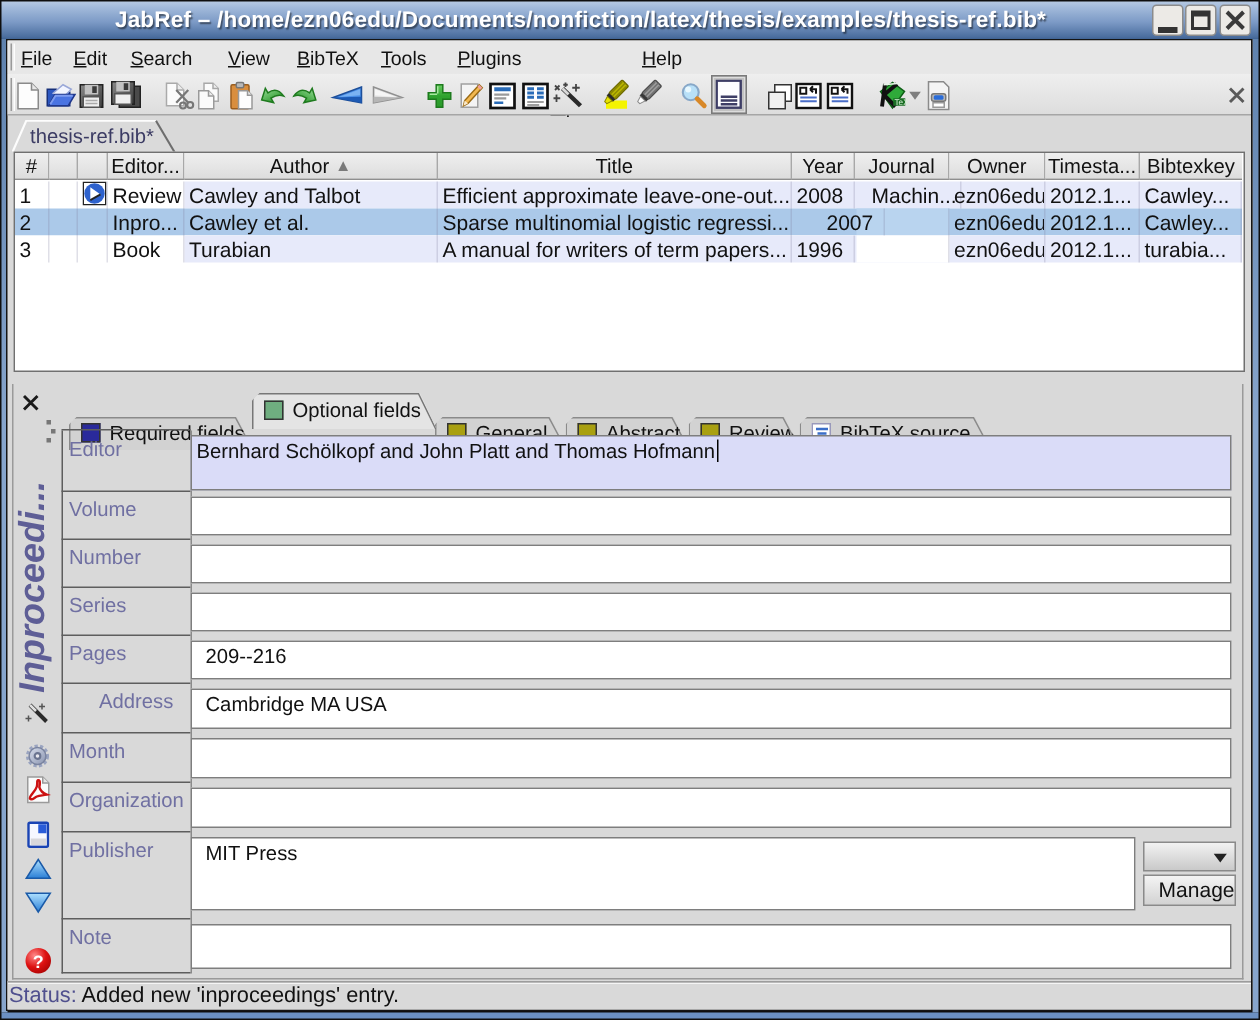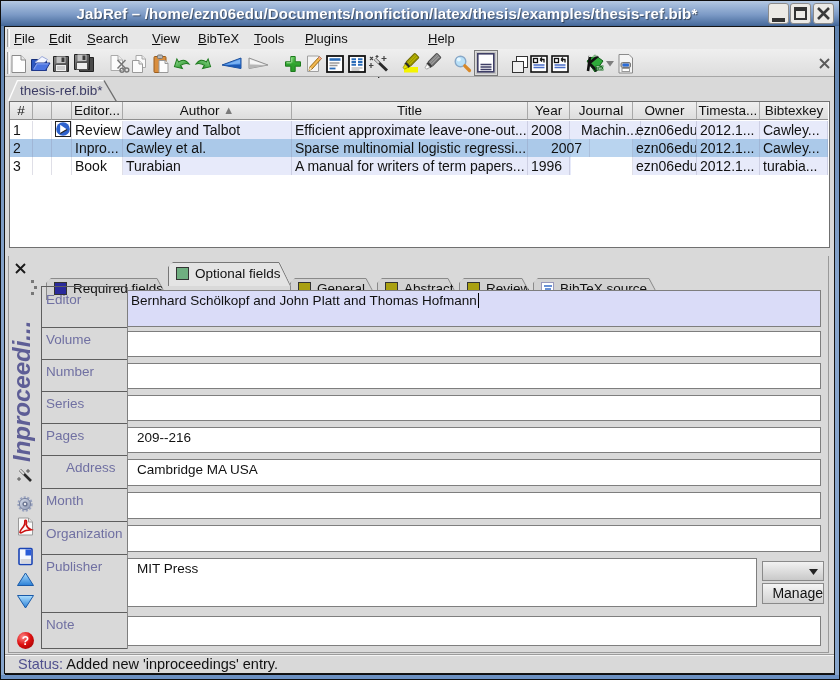--- a/index.html
+++ b/index.html
@@ -506,13 +506,13 @@
 
  <div class="abs" style="left:762px; top:561px; width:62px; height:20px; background:linear-gradient(#f2f2f2,#c9c9c9); border:1px solid #8a8a8a;">
    <svg class="abs" style="right:4px; top:7px;" width="10" height="7">
         <path d="M0 0 h9 L4.5 6 Z" fill="#222"></path>
       </svg>
  </div>
  <div class="abs" style="left:762px; top:583px; width:62px; height:21px; background:linear-gradient(#f4f4f4,#d2d2d2); border:1px solid #8a8a8a; font-size:14px; color:#111; text-align:right; line-height:19px;">Manage</div>
 </div>
 
 <div class="abs" style="left:5px; top:654px; width:829px; height:19px; background:#d9d9d9; border-top:1px solid #9c9c9c; box-shadow:inset 0 1px 0 #f5f5f5;"></div>
-<div class="abs" style="left:6px; top:656px; font-size:14.5px; color:#111;padding-left:12px;"><span style="color:#50508e;">Status:</span> Added new 'inproceedings' entry.</div>
+<div class="abs" style="left:6px; top:656px; font-size:14.5px; color:#111;"><span style="color:#50508e;">Status:</span> Added new 'inproceedings' entry.</div>
 
 </body></html>

